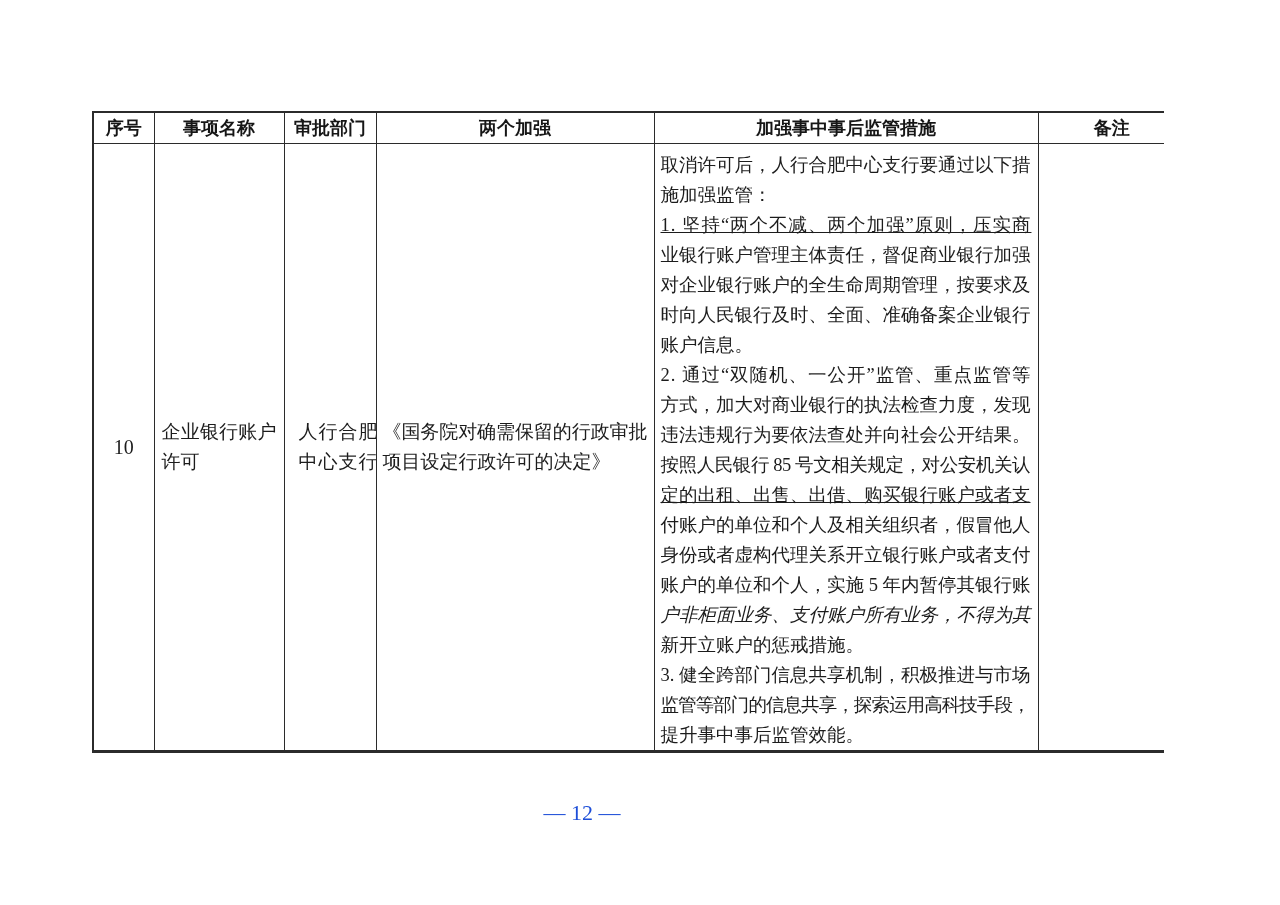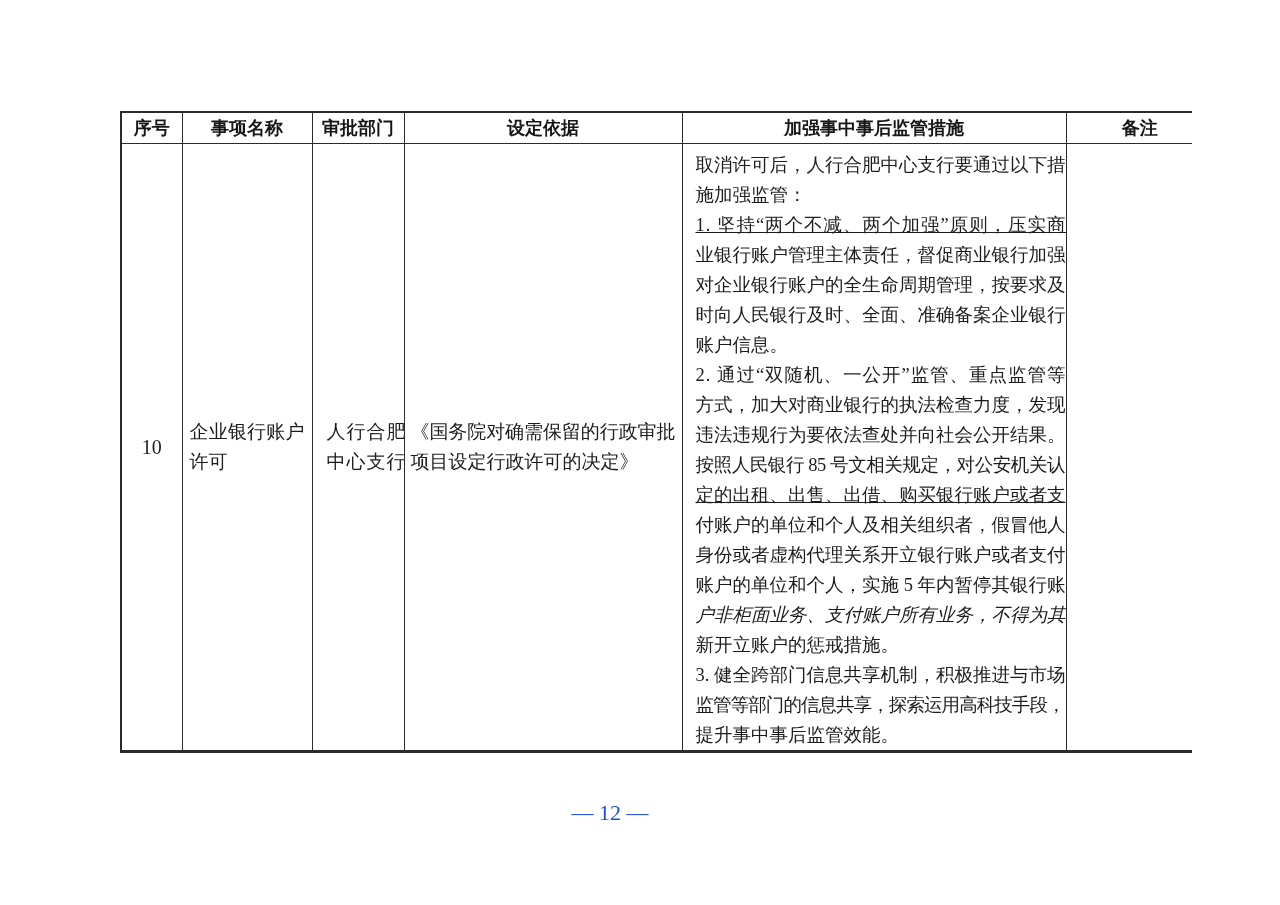--- a/index.html
+++ b/index.html
@@ -4,21 +4,20 @@
 <style>
   html, body { margin: 0; padding: 0; background: #ffffff; }
   .page {
     position: relative;
     width: 1164px;
     height: 905px;
     background: #ffffff;
     font-family: "Liberation Serif", "DejaVu Serif", serif;
     color: #1c1c1c;
     overflow: hidden;
-    margin-left: 28px;
   }
   table.doc-table {
     position: absolute;
     left: 92px;
     top: 111px;
     width: 1093px;
     table-layout: fixed;
     border-collapse: collapse;
     border: 2px solid #2b2b2b;
     border-bottom-width: 3px;
@@ -41,21 +40,21 @@
   .c-serial {
     text-align: center;
     font-size: 20px;
   }
   .lines { font-size: 19px; line-height: 30px; color: #1c1c1c; }
   .c-item  .lines { padding: 0 7px; }
   .c-dept  .lines { padding: 0 14px; }
   .c-basis .lines { padding: 0 6px; }
   .c-measures { vertical-align: top; }
   .c-measures .lines {
-    padding: 6px 7px 0 13px;
+    padding: 6px 7px 0 6px;
     font-size: 18.5px;
     line-height: 30px;
   }
   .tline { white-space: nowrap; }
   .page-number {
     position: absolute;
     left: 0;
     right: 0;
     top: 800px;
     text-align: center;
@@ -75,21 +74,21 @@
       <col style="width:92px">
       <col style="width:278px">
       <col style="width:384px">
       <col style="width:148px">
     </colgroup>
     <thead>
       <tr>
         <th>序号</th>
         <th>事项名称</th>
         <th>审批部门</th>
-        <th>设定依据</th>
+        <th>两个加强</th>
         <th>加强事中事后监管措施</th>
         <th>备注</th>
       </tr>
     </thead>
     <tbody>
       <tr>
         <td class="c-serial">10</td>
         <td class="c-item">
           <div class="lines">
               <div class="tline fill"><span style="letter-spacing: 0.2px;">企业银行账户</span></div>

